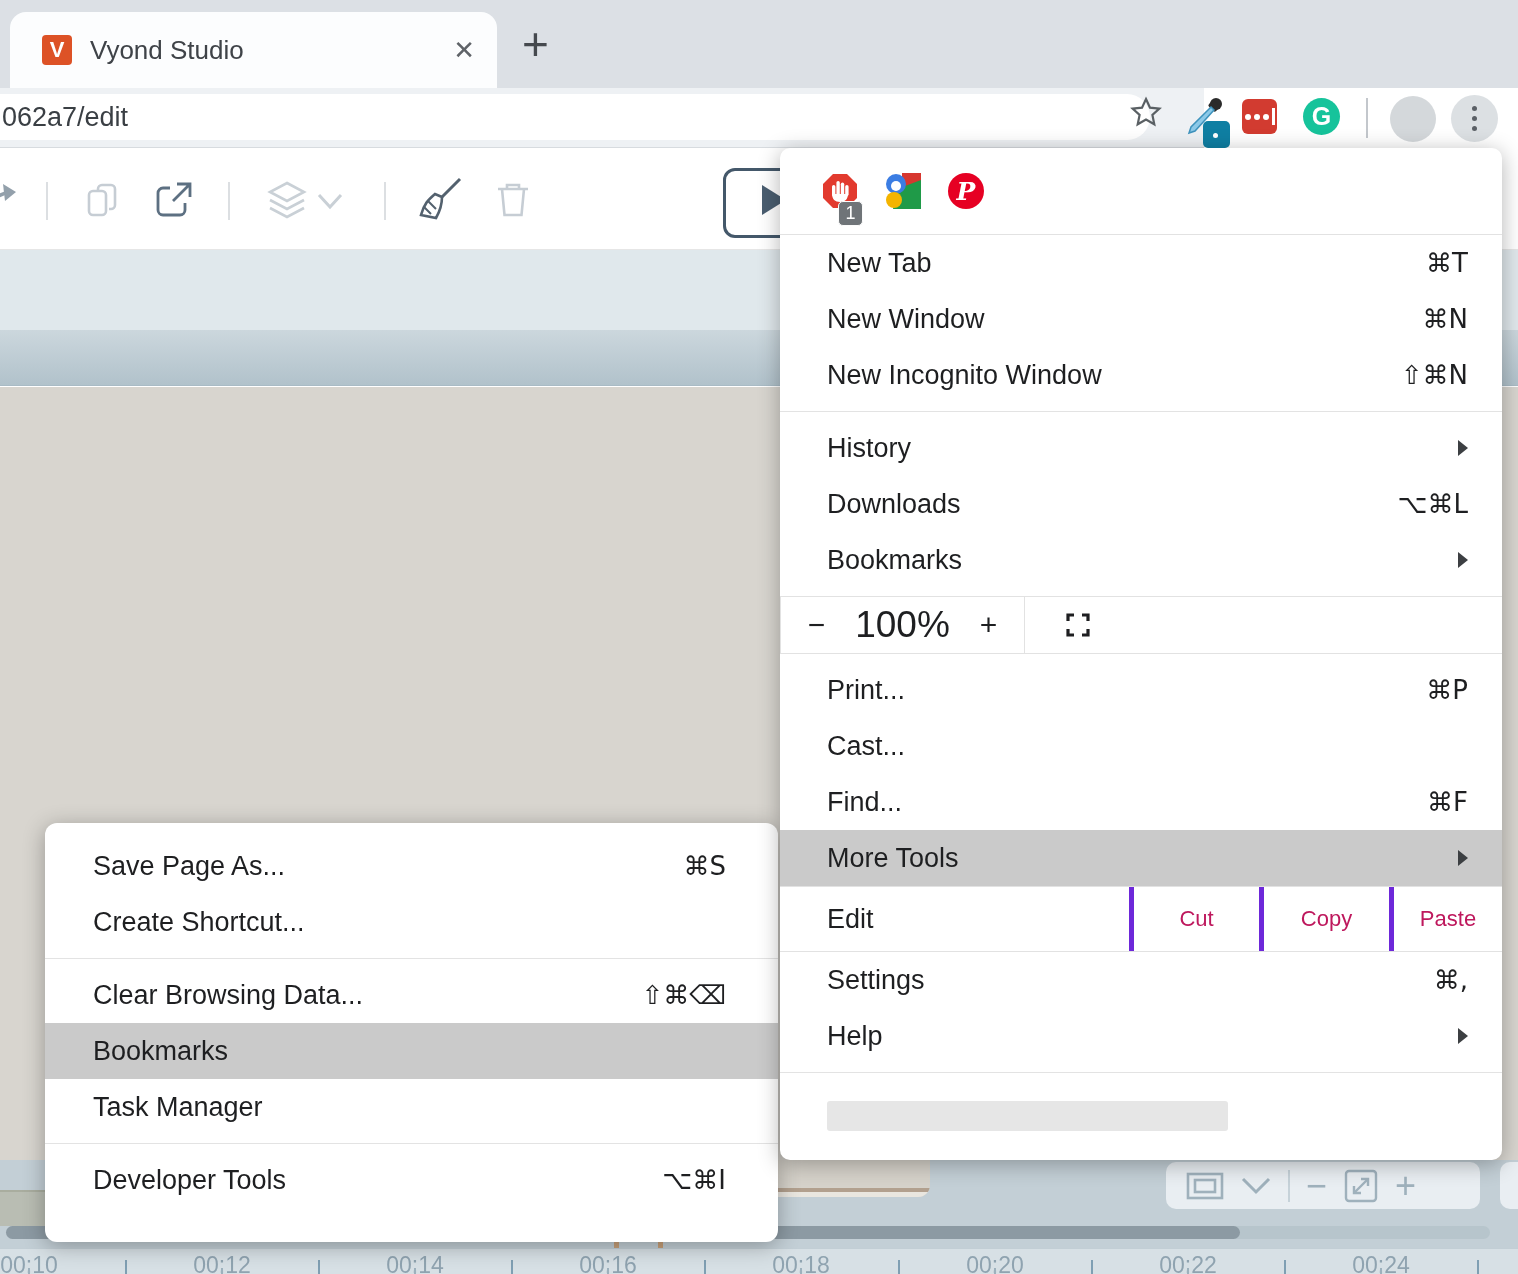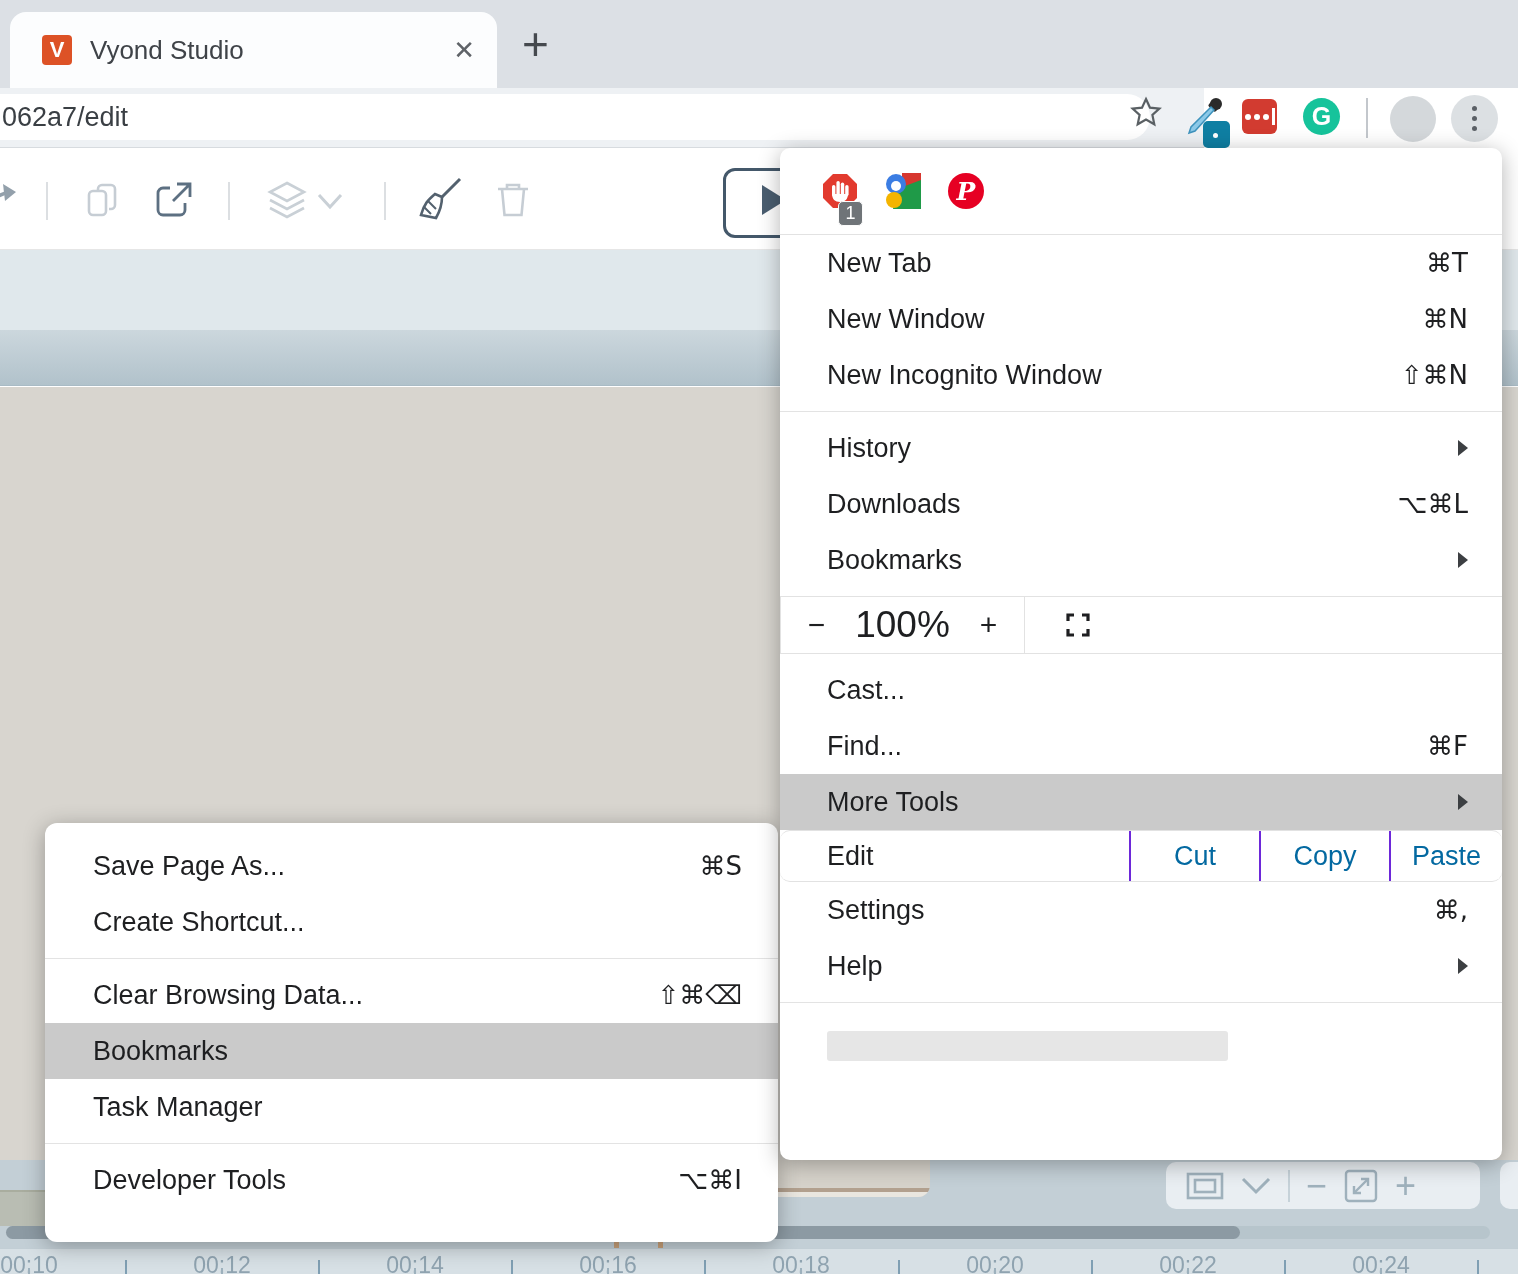--- a/index.html
+++ b/index.html
@@ -75,42 +75,42 @@
   .panel { background:#fff; box-shadow:0 4px 22px rgba(0,0,0,0.30); position:absolute; }
   .menu  { left:780px; top:148px; width:722px; height:1012px; border-radius:10px; display:flex; flex-direction:column; overflow:hidden; }
   .submenu { left:45px; top:823px; width:733px; height:419px; border-radius:12px; padding-top:15px; overflow:hidden; }
 
   .mi { height:56px; display:flex; align-items:center; padding:0 34px 0 47px; font-size:27px; color:#1e1f21; }
   .mi .lbl { flex:1; }
   .mi .sc  { font-family:"DejaVu Sans", sans-serif; font-size:26px; color:#1e1f21; }
   .mi.hl { background:#cacaca; }
   .arr { width:0; height:0; border-left:10px solid #3c3f42; border-top:8px solid transparent; border-bottom:8px solid transparent; }
   .sep { height:1px; background:#e3e3e3; margin:8px 0; }
-  .submenu .mi { padding:0 36px 0 48px; }
+  .submenu .mi { padding:0 52px 0 48px; }
   .submenu .sep { margin:8px 0; }
 
   .ext-row { height:87px; border-bottom:1px solid #e2e2e2; display:flex; align-items:center; padding-left:42px; gap:27px; flex:none; }
   .adblock-wrap { position:relative; width:36px; height:36px; }
   .adblock-badge { position:absolute; left:16px; top:28px; width:25px; height:25px; background:#6f7478; border:1px solid #fbfbfb;
                    border-radius:5px; color:#fff; font-size:18px; display:flex; align-items:center; justify-content:center; }
   .pinterest { width:36px; height:36px; border-radius:50%; background:#E60023; color:#fff;
                display:flex; align-items:center; justify-content:center; font-size:25px; font-weight:bold; font-style:italic;
                font-family:"DejaVu Serif", serif; }
 
   .zoom-row { height:58px; border-top:1px solid #e2e2e2; border-bottom:1px solid #e2e2e2; margin:8px 0; display:flex; align-items:stretch; }
   .zoom-row .zlbl { flex:1; display:flex; align-items:center; padding-left:47px; font-size:27px; color:#1e1f21; }
   .zcell { border-left:1px solid #e2e2e2; display:flex; align-items:center; justify-content:center; }
   .zctrl { width:244px; gap:30px; }
   .zctrl .zminus, .zctrl .zplus { font-size:30px; color:#1e1f21; }
   .zctrl .zval { font-size:37px; color:#1e1f21; }
   .zfull { width:106px; }
 
-  .edit-row { height:52px; border-top:1px solid #e2e2e2; border-bottom:1px solid #e2e2e2; display:flex; align-items:stretch;border-radius:10px; }
+  .edit-row { height:66px; border-top:1px solid #e2e2e2; border-bottom:1px solid #e2e2e2; display:flex; align-items:stretch; }
   .edit-row .elbl { flex:1; display:flex; align-items:center; padding-left:47px; font-size:27px; color:#1e1f21; }
-  .ecell { border-left:2px solid #6d28d9; display:flex; align-items:center; justify-content:center; font-size:27px; color:#0369a1; }
+  .ecell { border-left:5px solid #6d28d9; display:flex; align-items:center; justify-content:center; font-size:22px; color:#be185d; }
   .ecut,.ecopy { width:130px; } .epaste { width:113px; }
 
   .menu-bottom { flex:1; display:flex; }
   .ghost-bar { margin:20px 0 0 47px; width:401px; height:30px; background:#e6e6e6; border-radius:3px; }
 </style>
 </head>
 <body>
 
 <div class="screen">
 
@@ -341,20 +341,24 @@
         <span class="zplus">+</span>
       </div>
       <div class="zcell zfull">
         <svg width="26" height="26" viewBox="0 0 26 26">
           <path d="M3 9 V3 H9 M17 3 H23 V9 M23 17 V23 H17 M9 23 H3 V17" fill="none" stroke="#1e1f21" stroke-width="3.2"></path>
         </svg>
       </div>
     </div>
 
     <div class="mi">
+      <span class="lbl">Print...</span>
+      <span class="sc">⌘P</span>
+    </div>
+    <div class="mi">
       <span class="lbl">Cast...</span>
     </div>
     <div class="mi">
       <span class="lbl">Find...</span>
       <span class="sc">⌘F</span>
     </div>
     <div class="mi hl">
       <span class="lbl">More Tools</span>
       <span class="arr"></span>
     </div>

